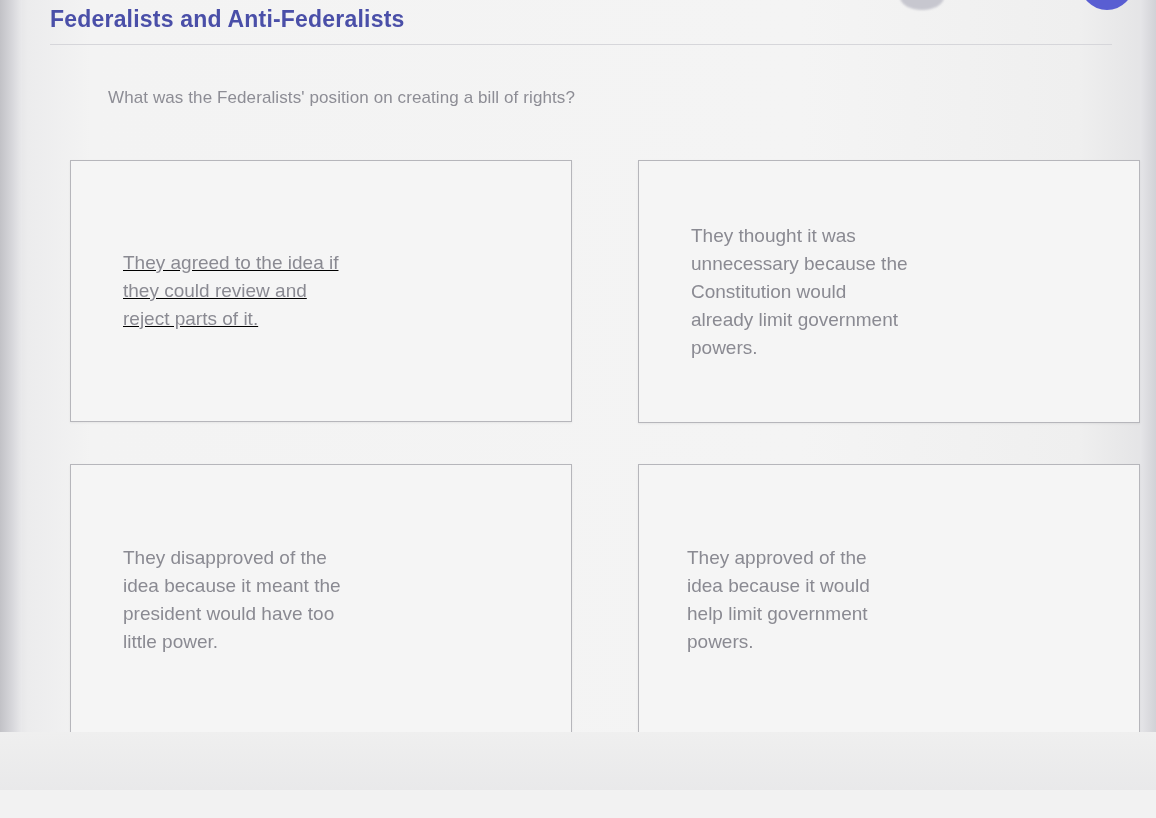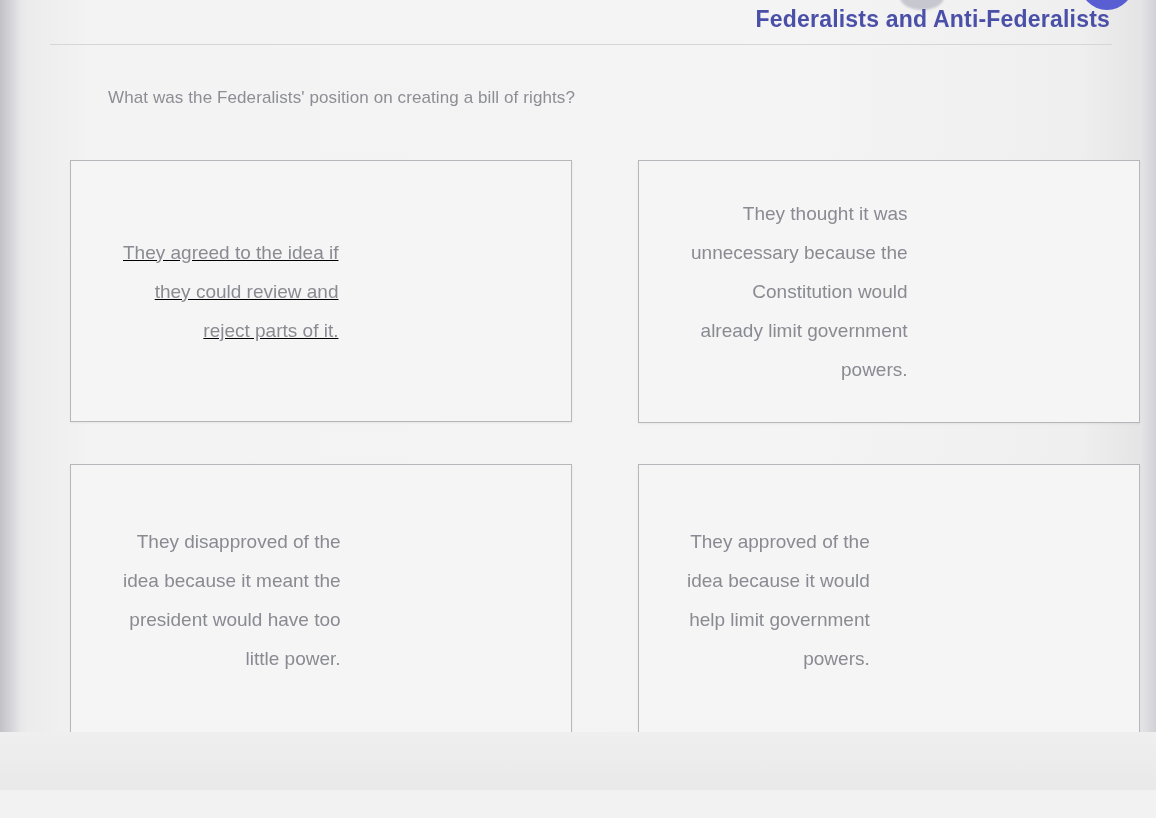--- a/index.html
+++ b/index.html
@@ -14,21 +14,20 @@
     background: #f2f2f2;
   }
 
   .screen {
     position: relative;
     width: 1156px;
     height: 790px;
     background:
       linear-gradient(90deg, #d9d9dc 0px, #ececed 28px, #f3f3f3 90px, #f4f4f4 800px, #efefef 1080px, #e2e2e4 1156px);
     overflow: hidden;
-    text-align: right;
   }
 
   
   .left-gutter {
     position: absolute;
     left: 0; top: 0;
     width: 22px; height: 818px;
     background: linear-gradient(90deg, #bfbfc4 0%, #d8d8dc 60%, #eaeaec 100%);
     opacity: .9;
   }
@@ -115,21 +114,21 @@
     box-shadow: 0 1px 2px rgba(0,0,0,.06);
     cursor: pointer;
   }
   .option.opt-1 { grid-column: 1; grid-row: 1; text-decoration: underline; }
   .option.opt-2 { grid-column: 2; grid-row: 1; height: 263px; align-self: start; }
   .option.opt-3 { grid-column: 1; grid-row: 3; }
   .option.opt-4 { grid-column: 2; grid-row: 3; padding-left: 48px; }
 
   .option-text {
     font-size: 19px;
-    line-height: 39px;
+    line-height: 28px;
     color: #8a8a92;
     filter: blur(.3px);
     max-width: 340px;
     white-space: pre-line;
   }
   .option.opt-1 .option-text { max-width: 330px; }
   .option.opt-2 .option-text { max-width: 345px; }
   .option.opt-3 .option-text { max-width: 350px; }
   .option.opt-4 .option-text { max-width: 300px; }
 

